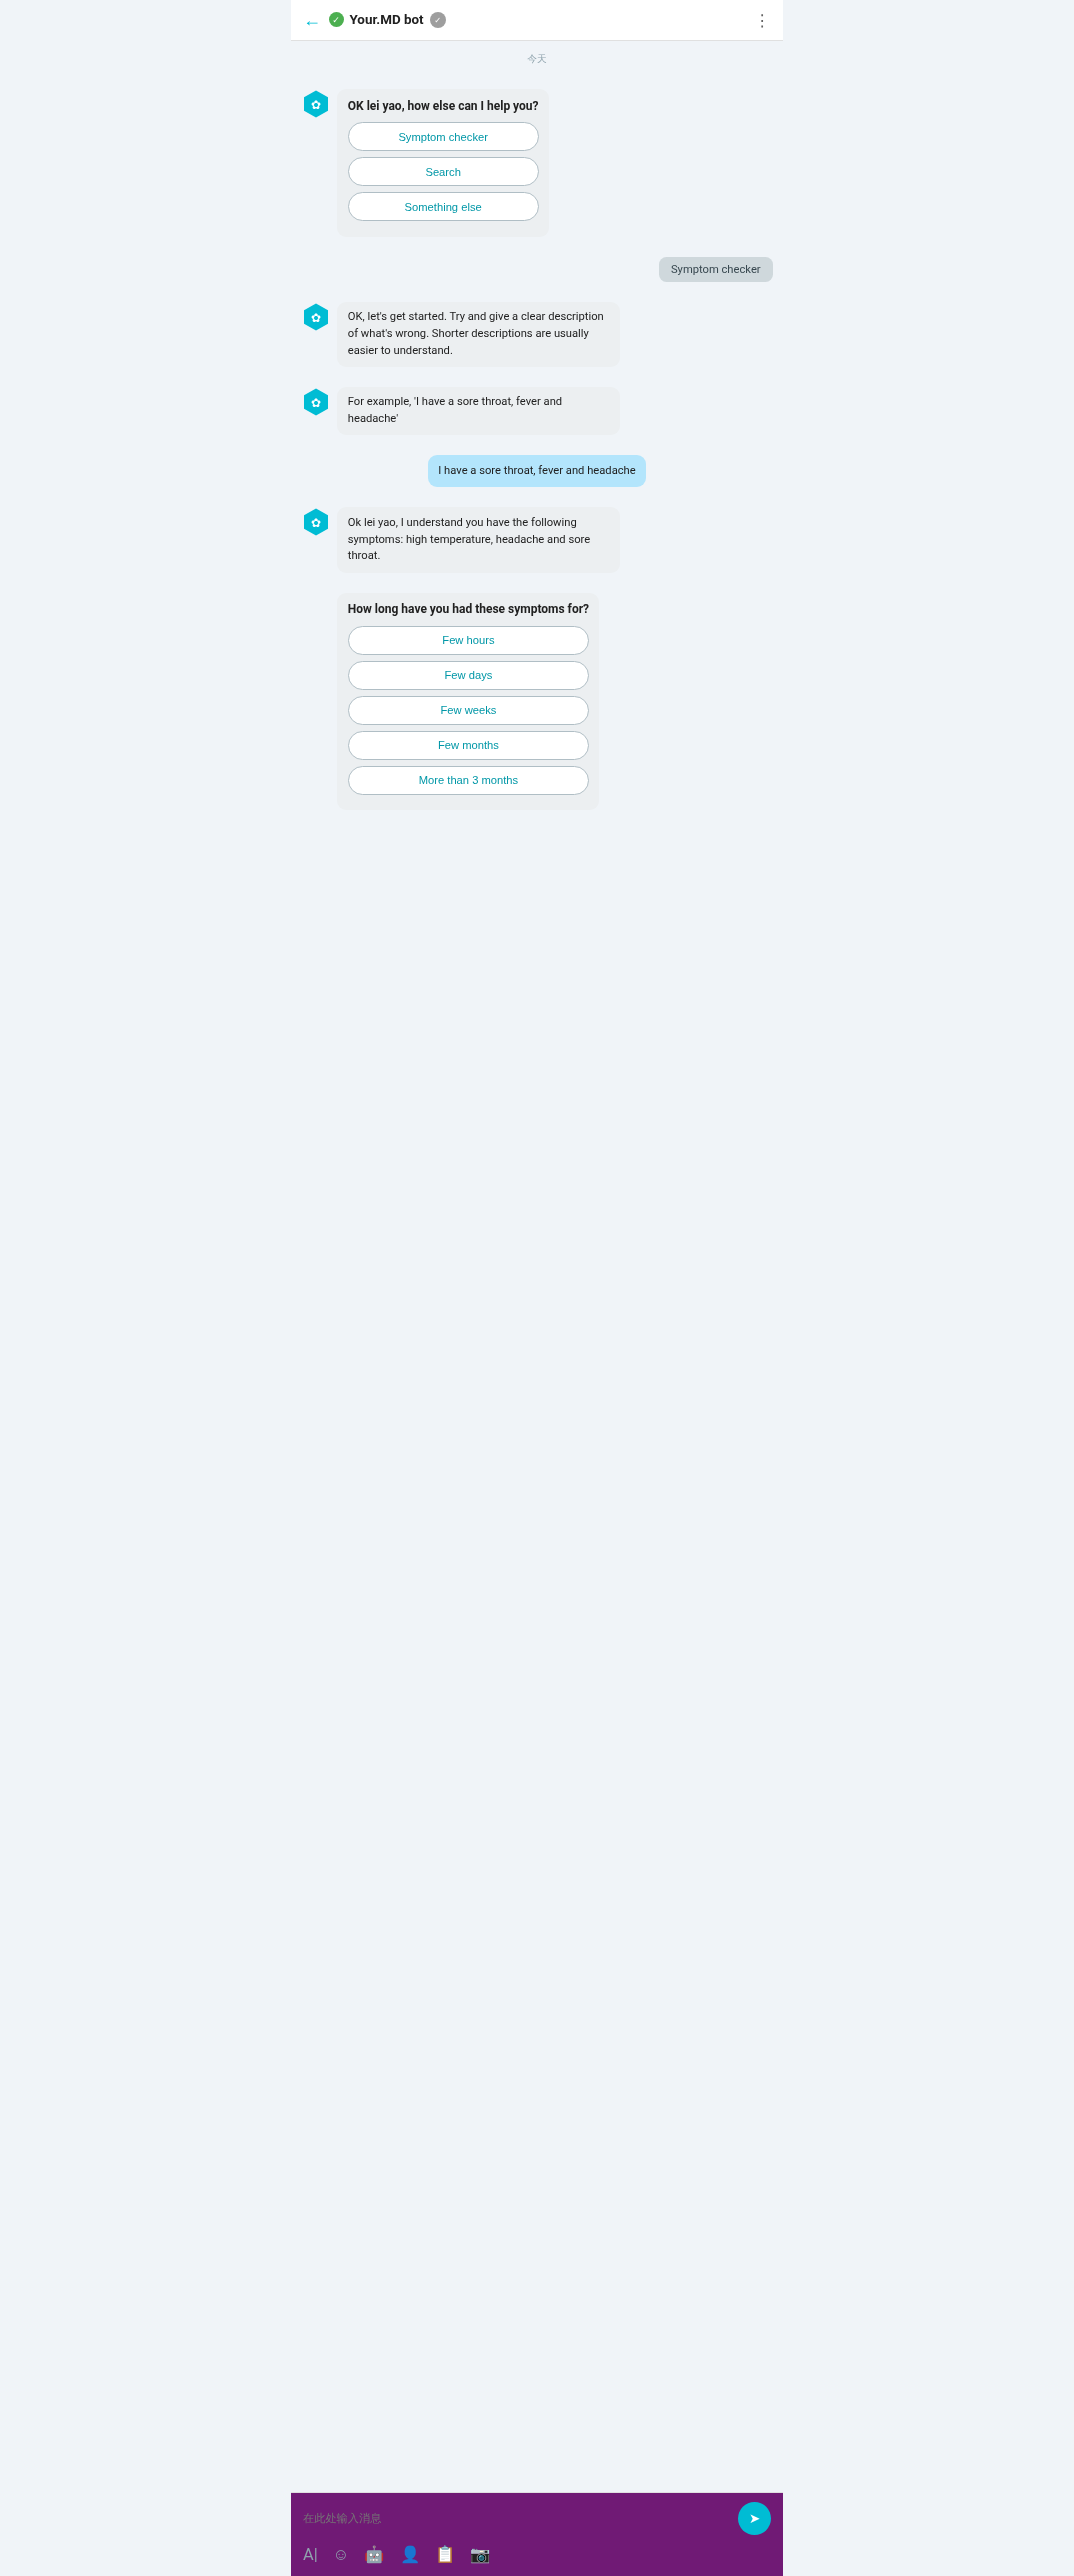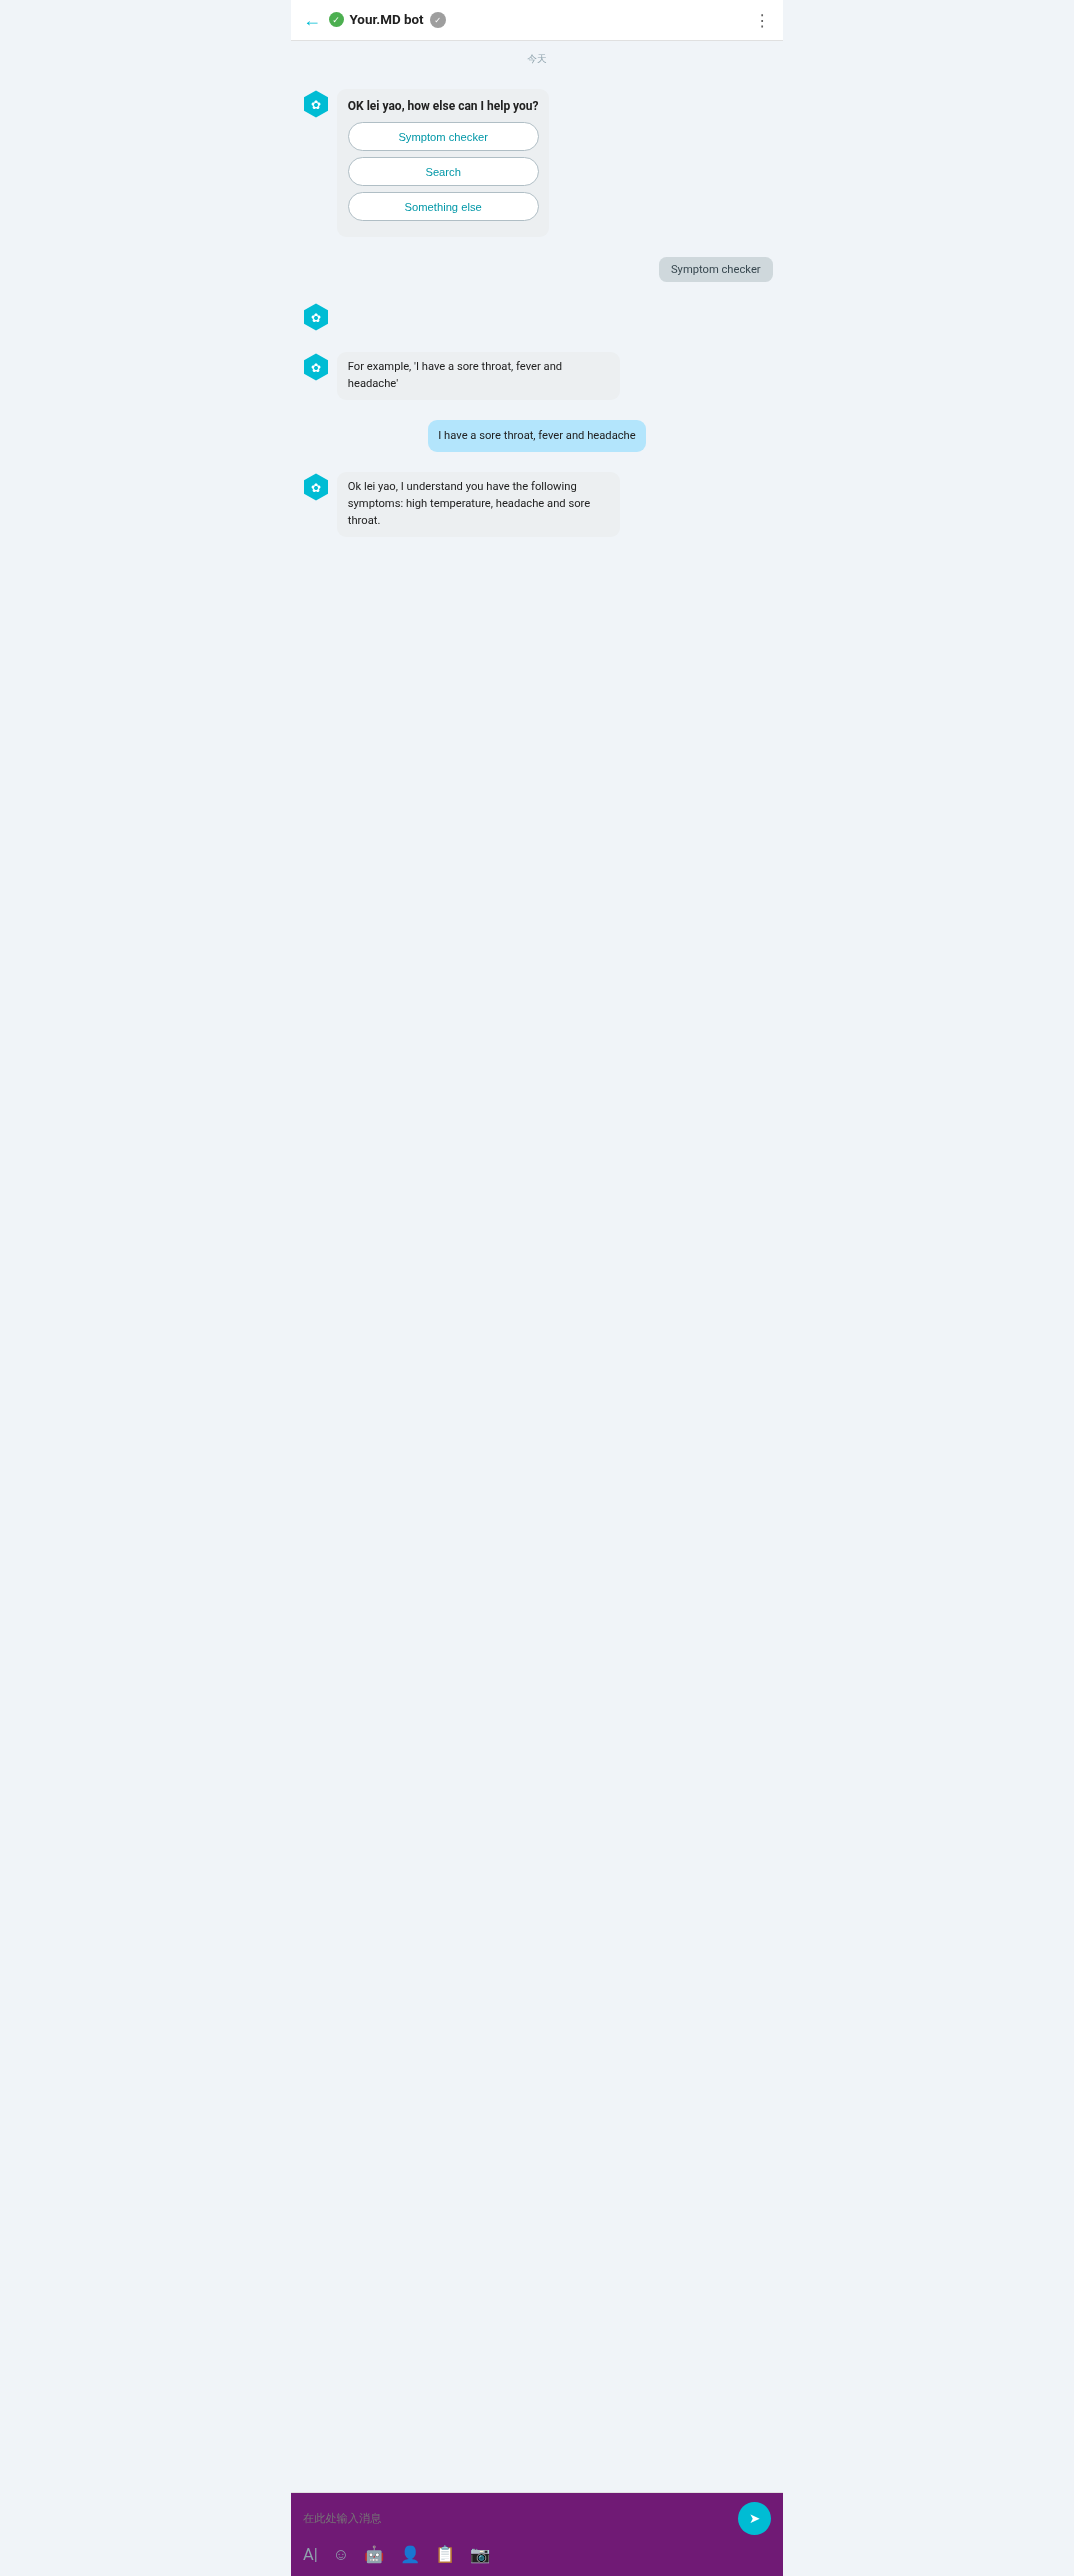--- a/index.html
+++ b/index.html
@@ -287,20 +287,21 @@
     <div class="user-reply-bubble">Symptom checker</div>
   </div>
 
   <div class="bot-row">
     <div class="hex-avatar">
       <svg viewBox="0 0 40 40">
         <polygon points="20,2 36,11 36,29 20,38 4,29 4,11" fill="#00bcd4"></polygon>
         <text x="20" y="27" text-anchor="middle" fill="white" font-size="16">✿</text>
       </svg>
     </div>
+    <div class="bot-bubble">OK, let's get started. Try and give a clear description of what's wrong. Shorter descriptions are usually easier to understand.</div>
   </div>
 
   <div class="bot-row">
     <div class="hex-avatar">
       <svg viewBox="0 0 40 40">
         <polygon points="20,2 36,11 36,29 20,38 4,29 4,11" fill="#00bcd4"></polygon>
         <text x="20" y="27" text-anchor="middle" fill="white" font-size="16">✿</text>
       </svg>
     </div>
     <div class="bot-bubble">For example, 'I have a sore throat, fever and headache'</div>
@@ -313,20 +314,31 @@
   <div class="bot-row">
     <div class="hex-avatar">
       <svg viewBox="0 0 40 40">
         <polygon points="20,2 36,11 36,29 20,38 4,29 4,11" fill="#00bcd4"></polygon>
         <text x="20" y="27" text-anchor="middle" fill="white" font-size="16">✿</text>
       </svg>
     </div>
     <div class="bot-bubble">Ok lei yao, I understand you have the following symptoms: high temperature, headache and sore throat.</div>
   </div>
 
+  <div class="bot-row">
+    <div style="width:30px;min-width:30px;"></div>
+    <div class="bot-bubble-options">
+      <div class="bubble-text">How long have you had these symptoms for?</div>
+      <button class="option-button">Few hours</button>
+      <button class="option-button">Few days</button>
+      <button class="option-button">Few weeks</button>
+      <button class="option-button">Few months</button>
+      <button class="option-button">More than 3 months</button>
+    </div>
+  </div>
 
 </div>
 
 <div class="input-area">
   <div class="input-row">
     <input class="input-field" type="text" placeholder="在此处输入消息" style="">
     <button class="send-button">
       <span>➤</span>
     </button>
   </div>

